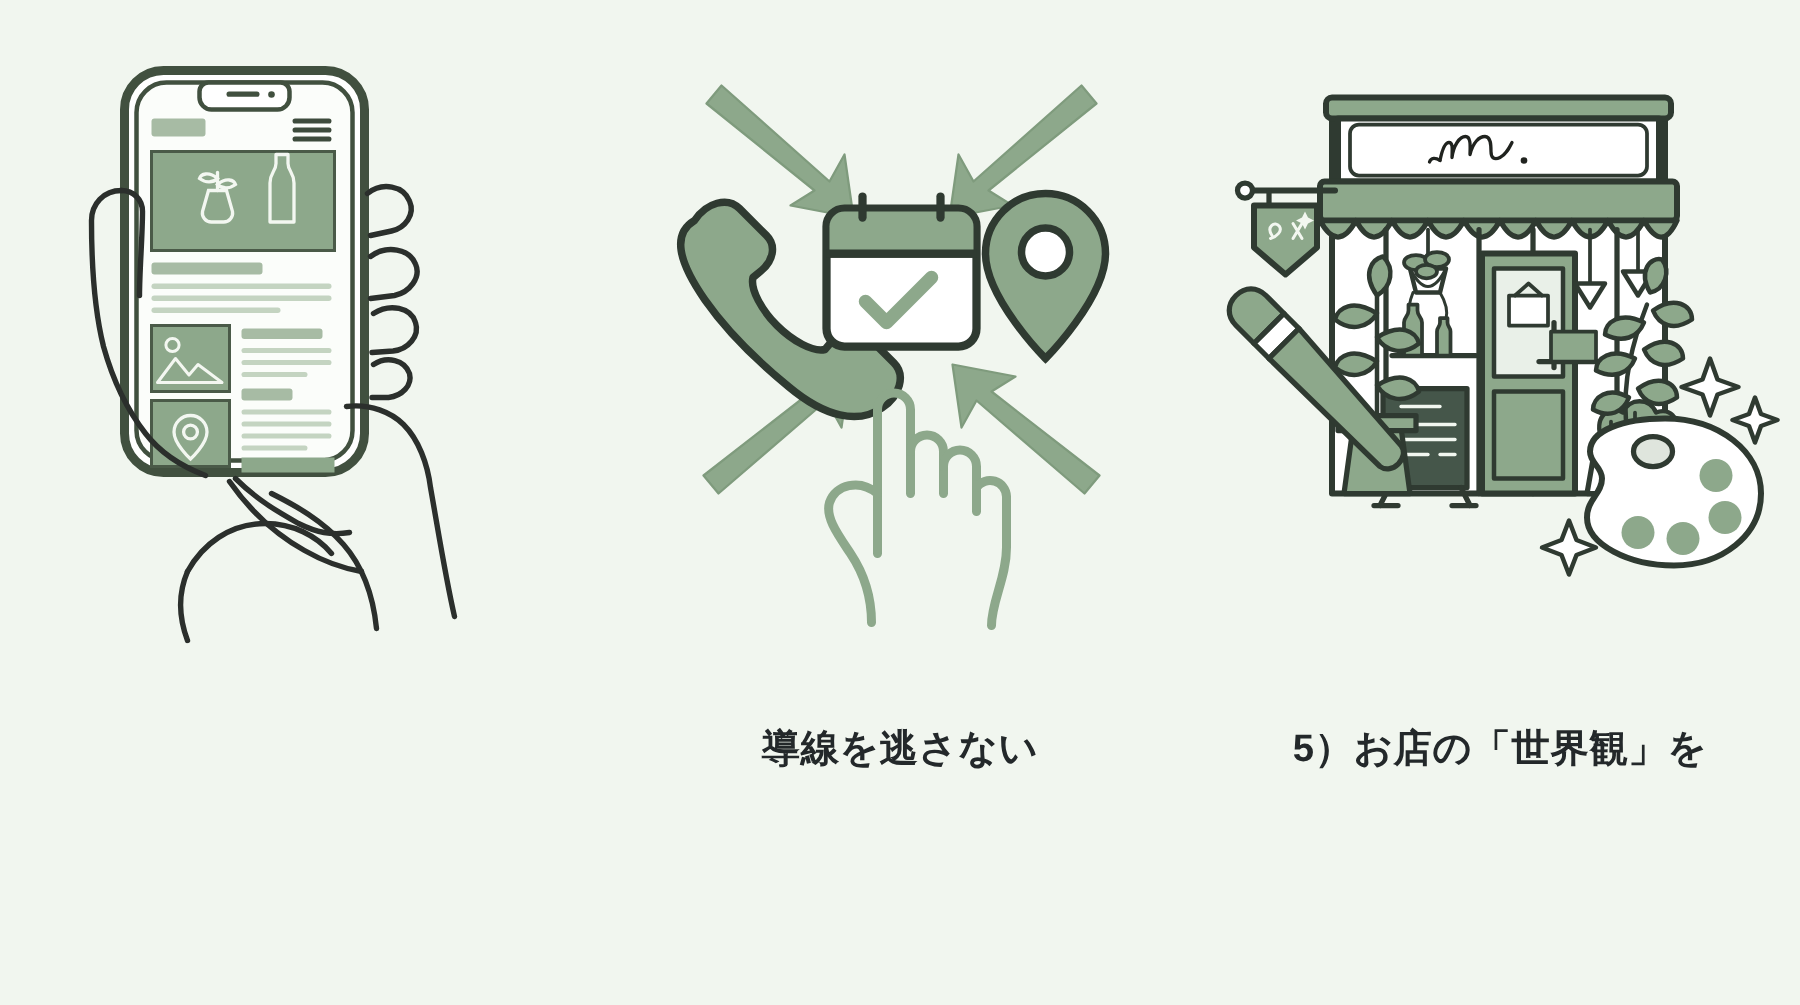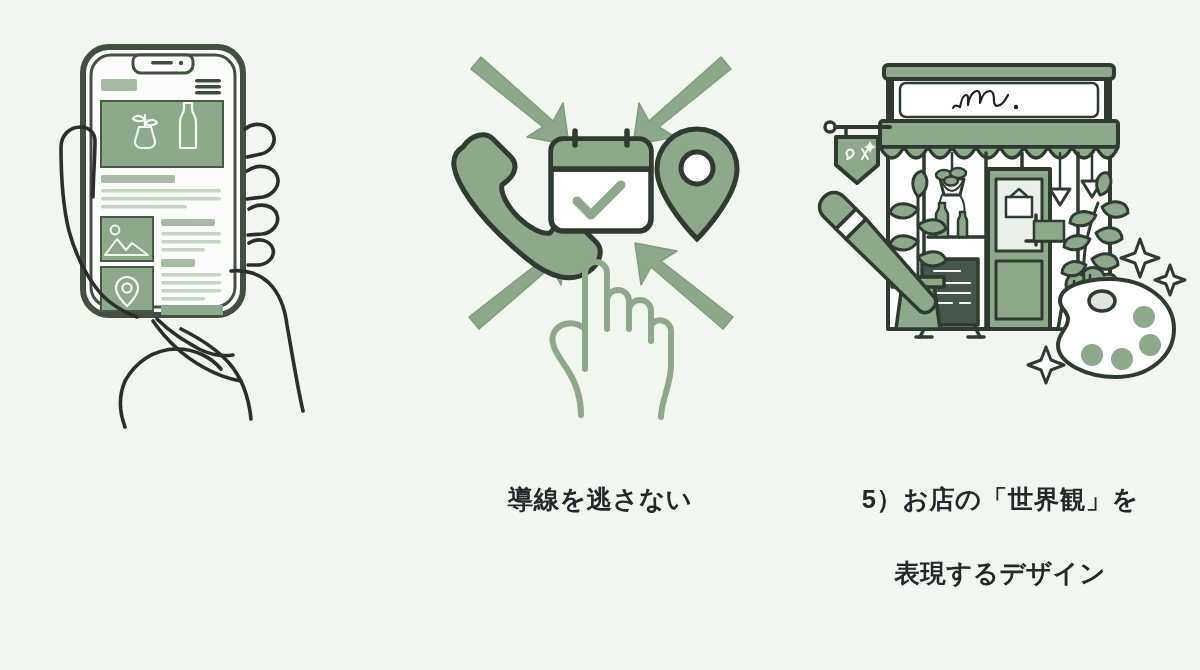--- a/index.html
+++ b/index.html
@@ -330,17 +330,16 @@
           <g fill="#ffffff" stroke-width="3">
             <path d="M330 210 l5 14 l14 5 l-14 5 l-5 14 l-5 -14 l-14 -5 l14 -5 z"></path>
             <path d="M360 236 l4 11 l11 4 l-11 4 l-4 11 l-4 -11 l-11 -4 l11 -4 z"></path>
             <path d="M236 318 l5 13 l13 5 l-13 5 l-5 13 l-5 -13 l-13 -5 l13 -5 z"></path>
           </g>
         </g>
       </svg>
     </div>
     <div class="caption">
       <span class="cap-line">5）お店の「世界観」を</span>
-      <span class="cap-line">表現するデザイン</span>
     </div>
   </div>
 
 </div>
 
 </body></html>

